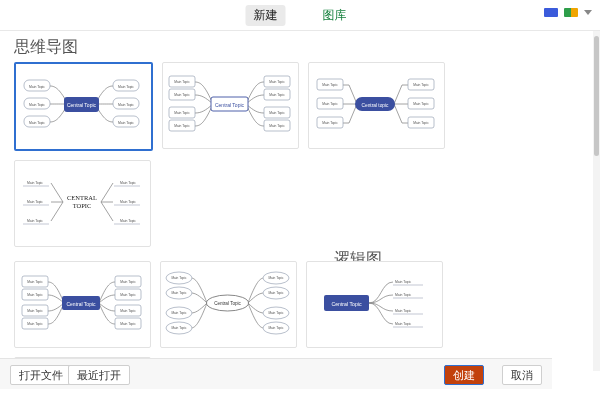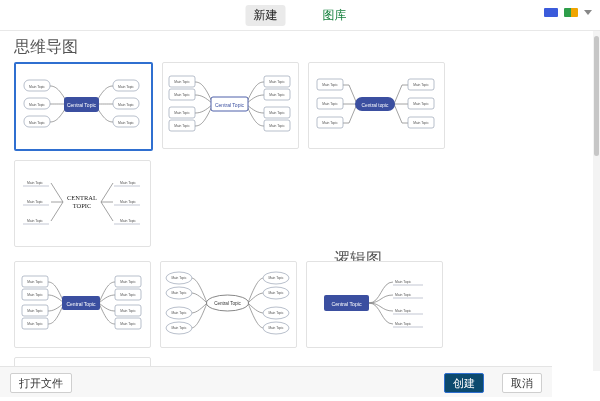--- a/index.html
+++ b/index.html
@@ -55,32 +55,32 @@
   }
   .card{
     width:135px;height:85px;background:#fff;border:1px solid #e2e2e2;
     border-radius:2px;position:relative;overflow:hidden;
   }
   .card.selected{border:2px solid #2f6fd0;}
   .card svg{display:block;}
 
   
   .footer{
-    position:absolute;left:0;bottom:4px;width:552px;height:30px;
+    position:absolute;left:0;bottom:12px;width:552px;height:30px;
     background:#f7f7f7;border-top:1px solid #e4e4e4;
   }
   .btn{
     position:absolute;top:6px;height:18px;line-height:18px;
     font-size:11px;text-align:center;border-radius:2px;
     border:1px solid #cfcfcf;background:#fff;color:#333;
     padding:0 8px;cursor:default;
   }
   .btn.open{left:10px;}
   .btn.recent{left:68px;}
-  .btn.primary{right:68px;background:#0c4a6e;border-color:#2f6fd0;color:#fff;text-align:right;}
+  .btn.primary{right:68px;background:#c2410c;border-color:#2f6fd0;color:#fff;text-align:right;}
   .btn.cancel{right:10px;}
 
   
   .wm{
     position:absolute;right:6px;bottom:32px;display:flex;align-items:center;gap:2px;
     font-size:13px;font-weight:bold;color:#d43b3b;font-family:"DejaVu Sans",sans-serif;
   }
   .wm .kk{color:#e23b3b;font-size:17px;letter-spacing:-1px;}
   .wm .sub{color:#888;font-size:9px;font-weight:normal;}
 </style>
@@ -368,17 +368,18 @@
     </div>
 
   </div>
 
   <div class="scrollbar"></div>
   <div class="scrollthumb"></div>
 
 
   <div class="footer">
     <div class="btn open">打开文件</div>
+    <div class="btn recent">最近打开</div>
     <div class="btn primary">创建</div>
     <div class="btn cancel">取消</div>
   </div>
 
 </div>
 
 </body></html>

